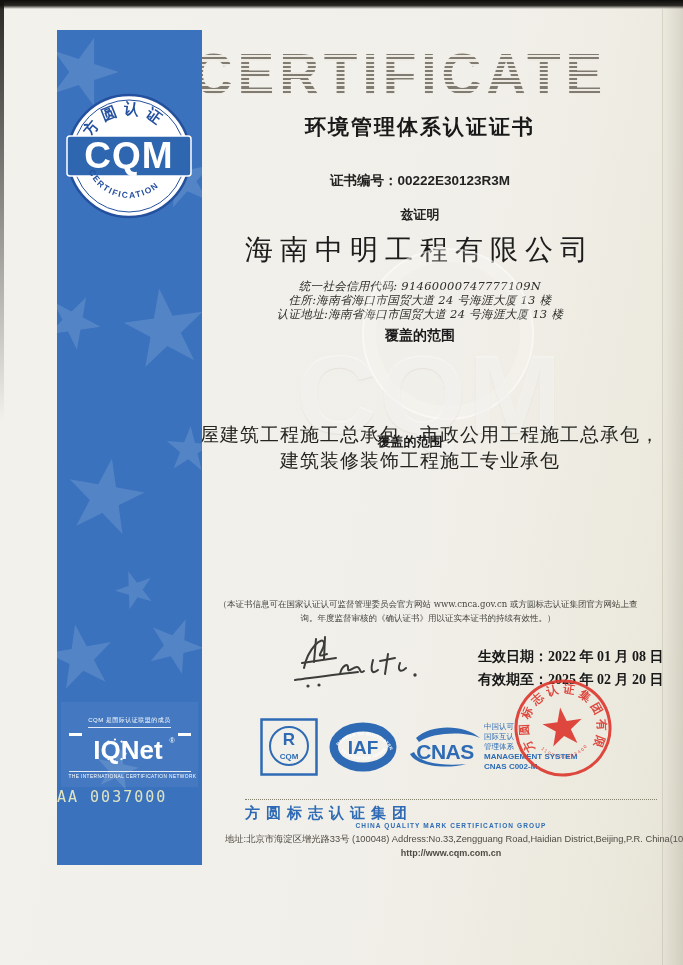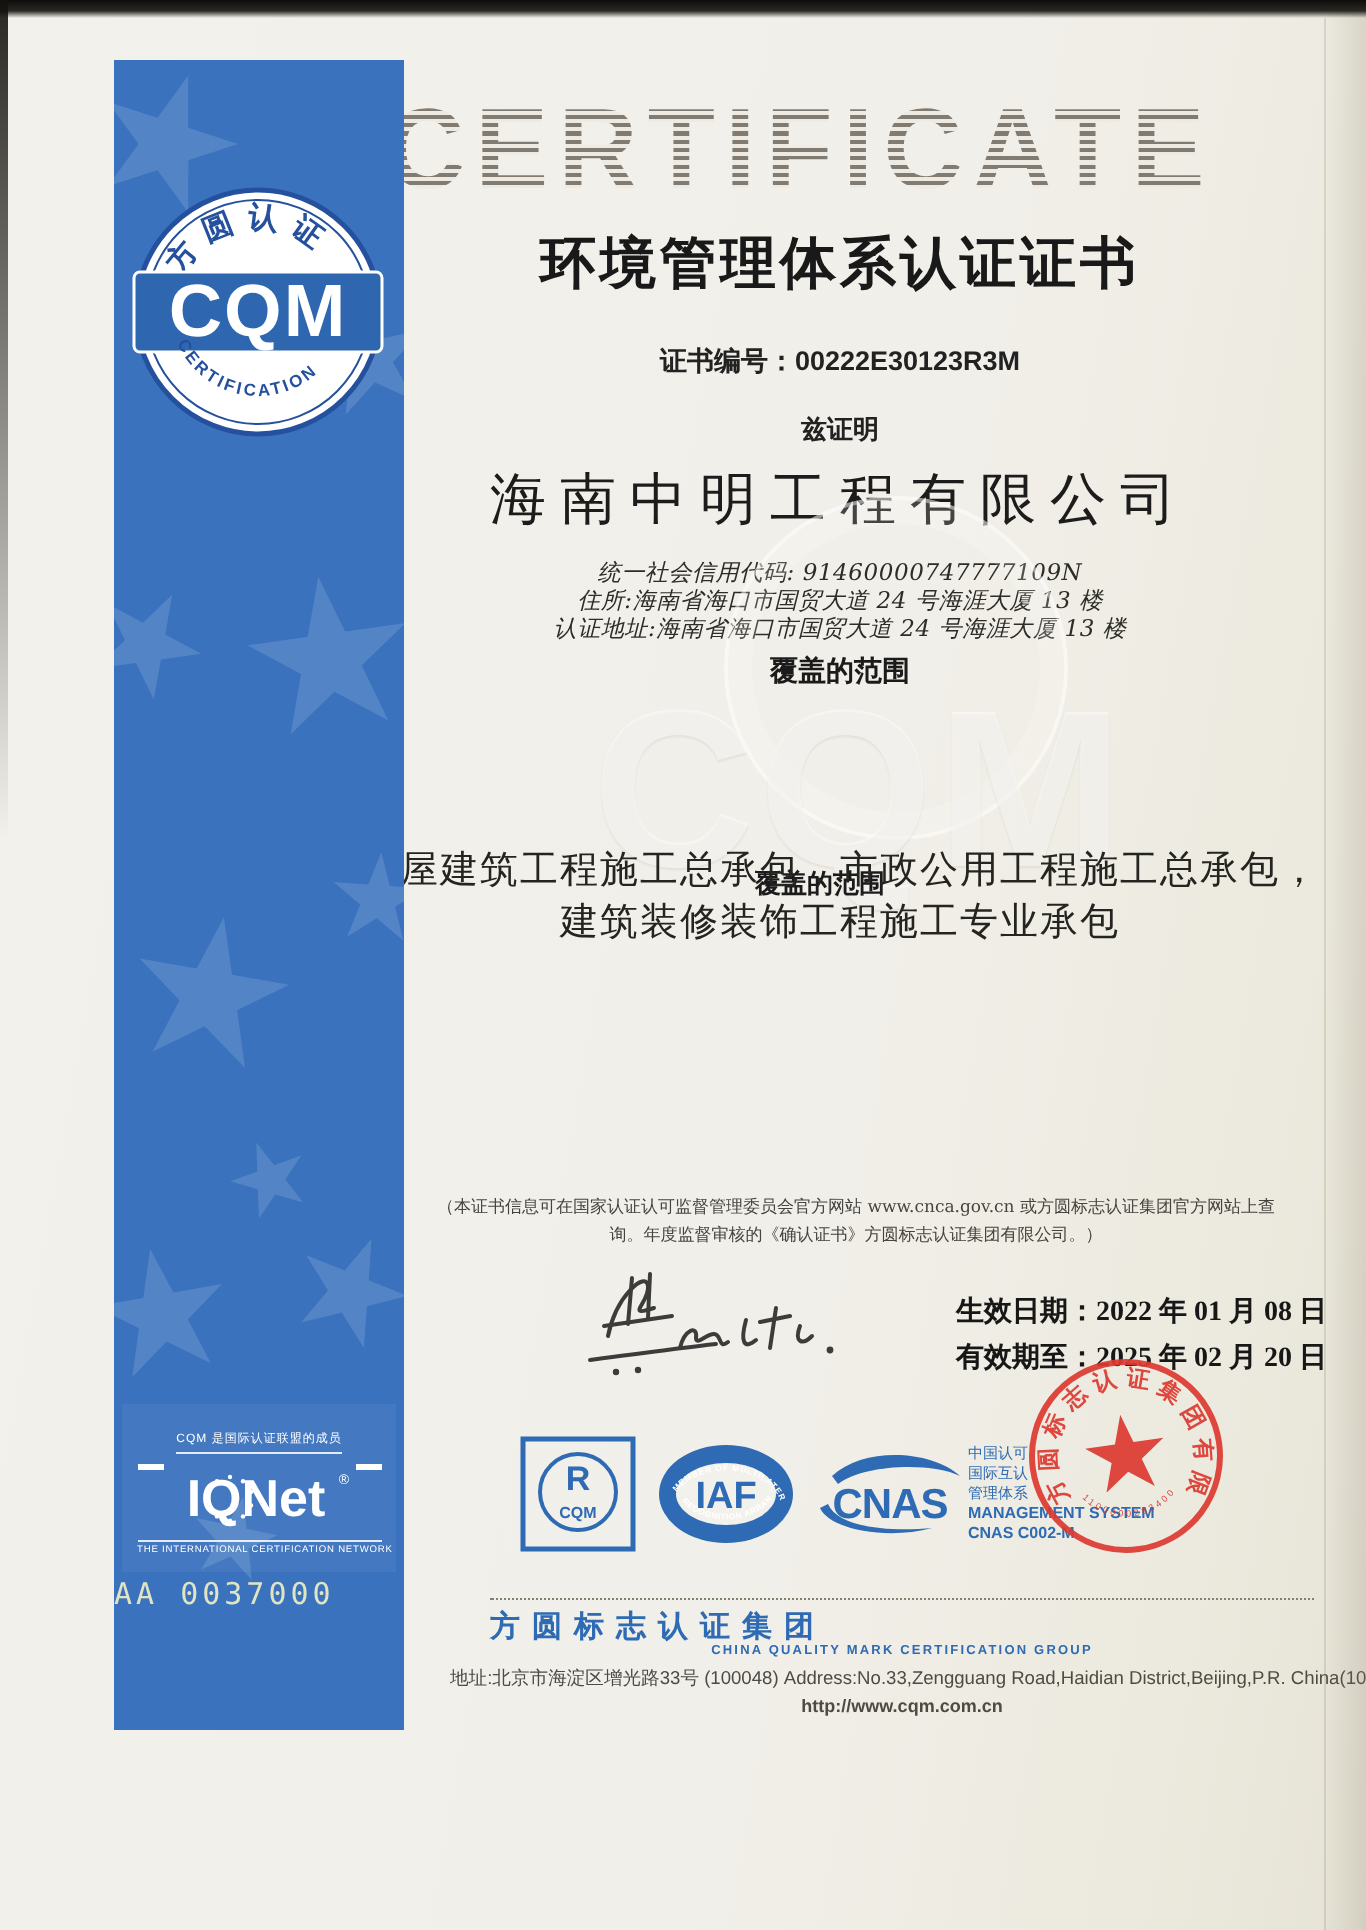--- a/index.html
+++ b/index.html
@@ -34,21 +34,21 @@
   .serial { position:absolute; left:0; top:758px; width:100%; text-align:left;
     font-family:"DejaVu Sans Mono", monospace; font-size:15px; letter-spacing:2px;
     color:#fef9c3; opacity:.85; }
 
   
   .cert-watermark { position:absolute; left:185px; top:42px; width:430px; text-align:center;
     font-weight:700; font-size:55px; letter-spacing:5px; transform:scaleY(1.04);
     background:repeating-linear-gradient(180deg, rgba(122,116,106,.95) 0 2px, rgba(236,233,226,.95) 2px 4px);
     -webkit-background-clip:text; background-clip:text; color:transparent; white-space:nowrap; }
   .doc-title { position:absolute; left:195px; top:113px; width:450px; text-align:center;
-    font-size:28px; font-weight:700; letter-spacing:2px; color:#191919;font-family:Liberation Mono, monospace; }
+    font-size:21px; font-weight:700; letter-spacing:2px; color:#191919;font-family:Liberation Mono, monospace; }
   .cert-no { position:absolute; left:195px; top:172px; width:450px; text-align:center;
     font-size:13.5px; font-weight:600; color:#222; }
   .certify { position:absolute; left:195px; top:206px; width:450px; text-align:center;
     font-size:13px; font-weight:600; color:#222; }
   .company { position:absolute; left:175px; top:231px; width:490px; text-align:center;
     font-family:"DejaVu Serif", serif; font-size:28px; letter-spacing:7px; color:#1c1c1c; }
   .kaiti-line { position:absolute; width:490px; left:175px; text-align:center;
     font-family:"DejaVu Serif", serif; font-size:11.5px; color:#2c2c28; letter-spacing:.3px;font-style:italic; }
   .conform { position:absolute; left:195px; top:327px; width:450px; text-align:center;
     font-size:14px; font-weight:700; color:#1b1b1b; }
@@ -173,21 +173,21 @@
   <div class="kaiti-line" style="top:307px">认证地址:海南省海口市国贸大道 24 号海涯大厦 13 楼</div>
 
   <div class="conform">覆盖的范围</div>
 
   <div class="scope-label">覆盖的范围</div>
   <div class="scope1" style="top:422px">房屋建筑工程施工总承包，市政公用工程施工总承包，</div>
   <div class="scope2" style="top:448px">建筑装修装饰工程施工专业承包</div>
 
   <div class="disclaimer">
     <span>（本证书信息可在国家认证认可监督管理委员会官方网站 www.cnca.gov.cn 或方圆标志认证集团官方网站上查</span><br>
-    <span>询。年度监督审核的《确认证书》方圆标志认证集团有限公司。）</span>
+    <span>询。年度监督审核的《确认证书》用以证实本证书的持续有效性。）</span>
   </div>
 
   <svg class="signature" width="170" height="72" viewBox="0 0 170 72">
     <g fill="none" stroke="#1d1d1d" stroke-width="2" stroke-linecap="round" opacity="0.85">
       <path d="M26,42 C30,22 45,9 46,17 C47,25 34,33 49,28"></path>
       <path d="M38,13 L36,36"></path>
       <path d="M47,11 L46,33"></path>
       <path d="M24,37 L58,32"></path>
       <path d="M17,54 C40,51 62,48 80,46"></path>
       <path d="M62,48 C64,39 71,36 70,43 C70,47 75,41 79,41 C83,41 81,49 86,45"></path>

